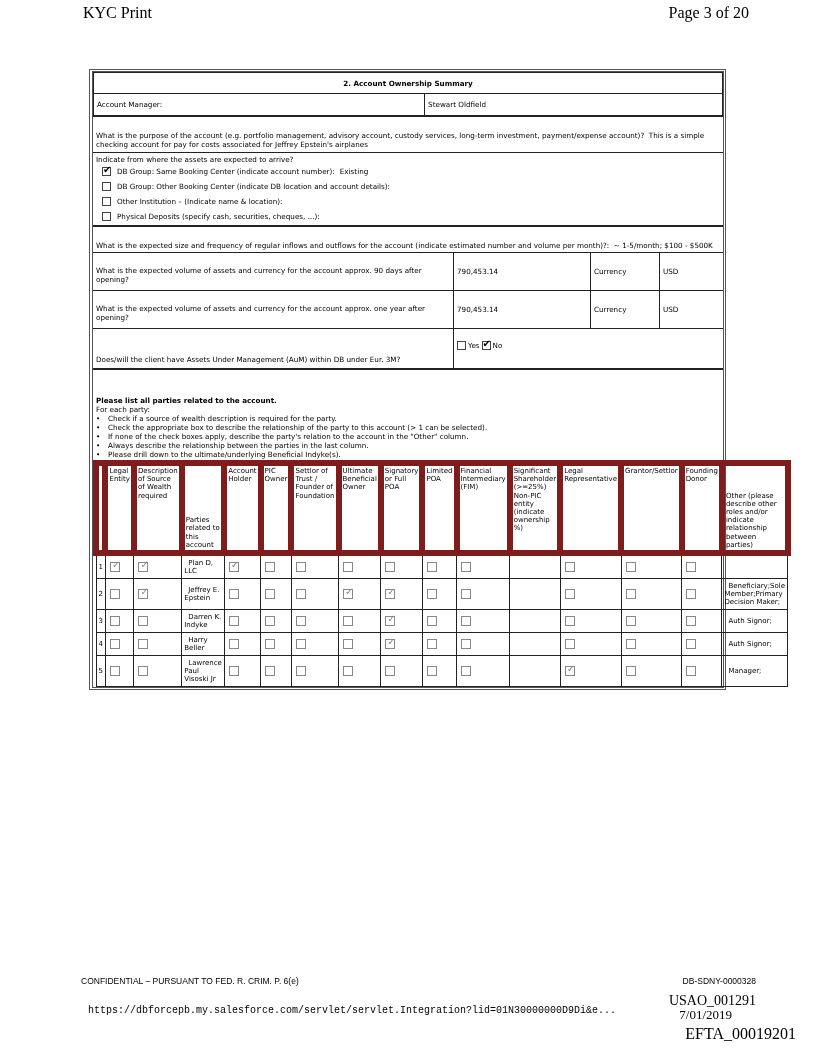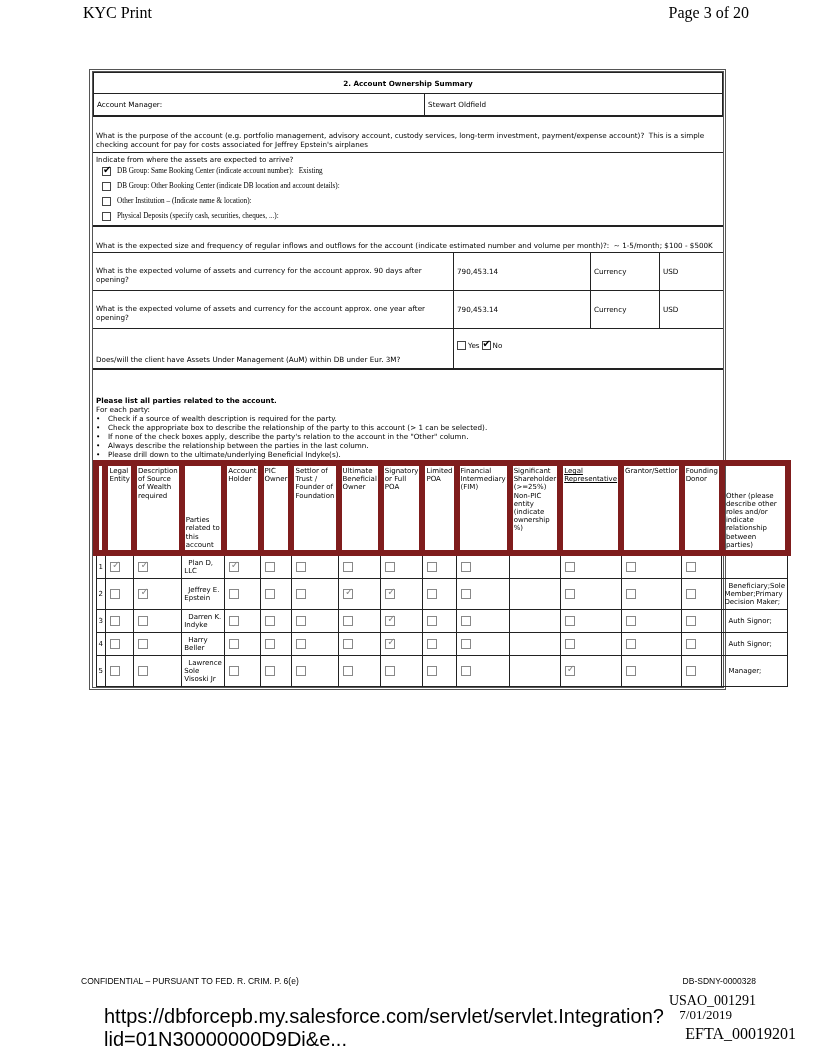--- a/index.html
+++ b/index.html
@@ -6,31 +6,31 @@
   body { width:816px; height:1056px; position:relative; background:#fff; color:#000; font-family:"DejaVu Sans", sans-serif; overflow:hidden; }
   .hdr { position:absolute; top:4px; font-family:"Liberation Serif", serif; font-size:16px; }
   .hdr-left { left:83px; }
   .hdr-right { right:67px; }
   .frame { position:absolute; left:89px; top:69px; width:637px; border:3px double #555; border-left:4px double #555; box-sizing:border-box; }
   table { border-collapse:collapse; width:100%; }
   td { border:1px solid #222; vertical-align:middle; padding:1px 3px; font-size:7.2px; line-height:9px; }
   .title-row td { text-align:center; font-weight:bold; height:18px; }
   .row20 td { height:19px; }
   .block { border-top:1px solid #222; padding:2px 3px; font-size:7.2px; line-height:9px; }
-  .opt { display:flex; align-items:center; height:15px; padding-left:6px;font-family:Liberation Serif, serif; }
+  .opt { display:flex; align-items:center; height:15px; padding-left:6px; }
   .cb { display:inline-block; width:9px; height:9px; border:1px solid #444; margin-right:6px; position:relative; box-sizing:border-box; background:#fff; }
   .cb.on::after { content:"✔"; position:absolute; left:0px; top:-3px; font-size:10px; color:#000; }
   .cb.grey { border-color:#888; width:10px; height:10px; margin:0 auto; display:block; }
   .cb.grey.on::after { content:"✓"; color:#888; font-size:10px; left:1px; top:-2px; }
   .parties td { padding:1px 2px; font-size:7px; line-height:8.2px; }
   .parties th { border:6px solid #7f1d1d; font-weight:normal; text-align:left; vertical-align:top; padding:1px 1px; font-size:7px; line-height:8.2px; }
   .parties .hdrlast { vertical-align:bottom; }
   .foot1 { position:absolute; top:976px; left:59px; font-family:"Liberation Sans", sans-serif; font-size:8.5px;margin-left:22px; }
   .foot1r { position:absolute; top:976px; right:60px; font-family:"Liberation Sans", sans-serif; font-size:8.5px; }
-  .url { position:absolute; top:1005px; left:104px; font-family:Liberation Sans, sans-serif; font-size:20px; }
+  .url { position:absolute; top:1005px; left:88px; font-family:Liberation Mono, monospace; font-size:10px; }
   .usao { position:absolute; top:993px; right:60px; font-family:"Liberation Serif", serif; font-size:14px; }
   .date { position:absolute; top:1007px; right:84px; font-family:"Liberation Serif", serif; font-size:13px; }
   .efta { position:absolute; top:1025px; right:20px; font-family:"Liberation Serif", serif; font-size:16px; }
 </style>
 </head>
 <body>
 
 <div class="hdr hdr-left">KYC Print</div>
 <div class="hdr hdr-right">Page 3 of 20</div>
 
@@ -126,21 +126,21 @@
           <th style="width: 40px; height: 82px;">Description of Source of Wealth required</th>
           <th class="hdrlast" style="width: 50px; height: 82px;">Parties related to this account</th>
           <th style="width: 30px; height: 82px;">Account Holder</th>
           <th style="width: 24px; height: 82px;">PIC Owner</th>
           <th style="width: 42px; height: 82px;">Settlor of Trust / Founder of Foundation</th>
           <th style="width: 36px; height: 82px;">Ultimate Beneficial Owner</th>
           <th style="width: 35px; height: 82px;">Signatory or Full POA</th>
           <th style="width: 26px; height: 82px;">Limited POA</th>
           <th style="width: 48px; height: 82px;">Financial Intermediary (FIM)</th>
           <th style="width: 44px; height: 82px;">Significant Shareholder (&gt;=25%) Non-PIC entity (indicate ownership %)</th>
-          <th style="width: 57px; height: 82px; text-decoration: underline;">Legal Representative</th>
+          <th style="width: 57px; height: 82px;">Legal Representative</th>
           <th style="width: 56px; height: 82px;">Grantor/Settlor</th>
           <th style="width: 14px; height: 82px;">Founding Donor</th>
           <th class="hdrlast" style="height: 82px;">Other (please describe other roles and/or indicate relationship between parties)</th>
         </tr>
       </thead>
     <tbody id="parties-body">
         <tr>
           <td style="height: 20px;">1</td>
           <td>
             <span class="cb grey on" style="margin: 0px 0px 0px 2px;"></span>
@@ -309,21 +309,21 @@
           <td style="text-indent: 4px;">Auth Signor;</td>
         </tr>
         <tr>
           <td style="height: 28px;">5</td>
           <td>
             <span class="cb grey" style="margin: 0px 0px 0px 2px;"></span>
           </td>
           <td>
             <span class="cb grey" style="margin: 0px 0px 0px 2px;"></span>
           </td>
-          <td style="text-indent: 4px;">Lawrence Sole Visoski Jr</td>
+          <td style="text-indent: 4px;">Lawrence Paul Visoski Jr</td>
           <td>
             <span class="cb grey" style="margin: 0px 0px 0px 2px;"></span>
           </td>
           <td>
             <span class="cb grey" style="margin: 0px 0px 0px 2px;"></span>
           </td>
           <td>
             <span class="cb grey" style="margin: 0px 0px 0px 2px;"></span>
           </td>
           <td>

